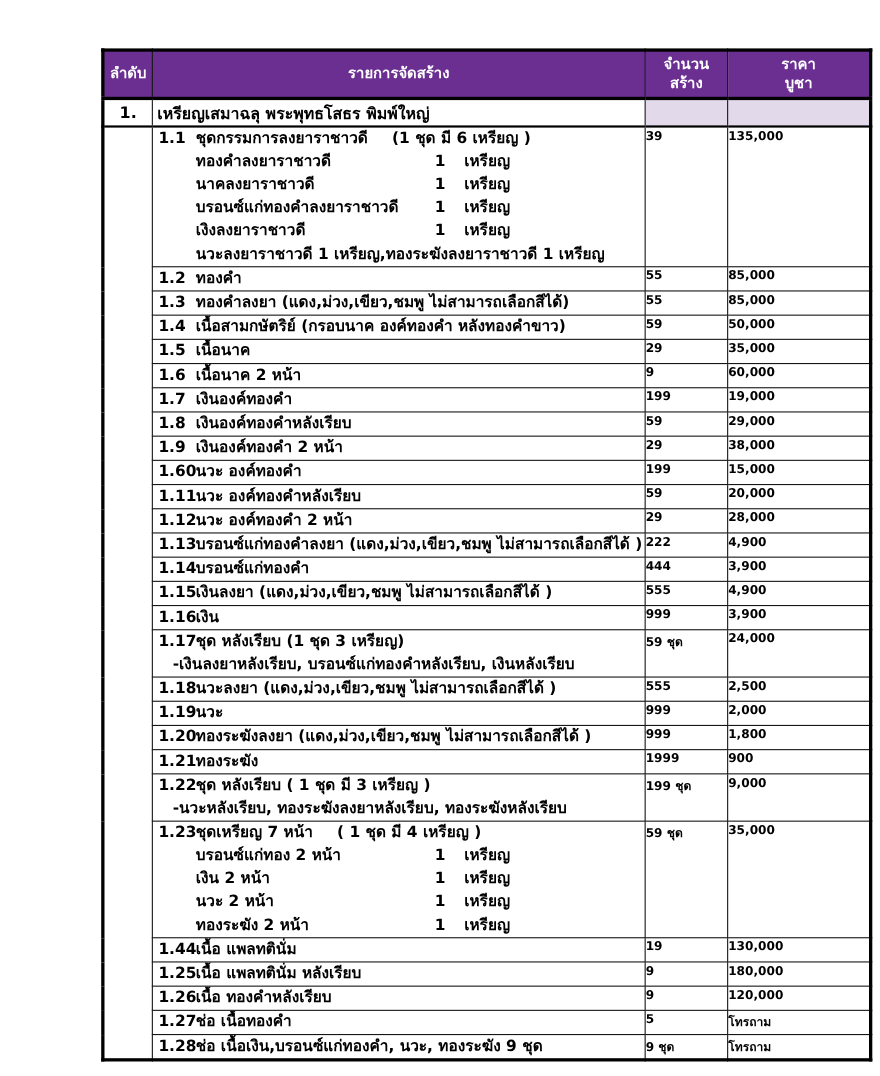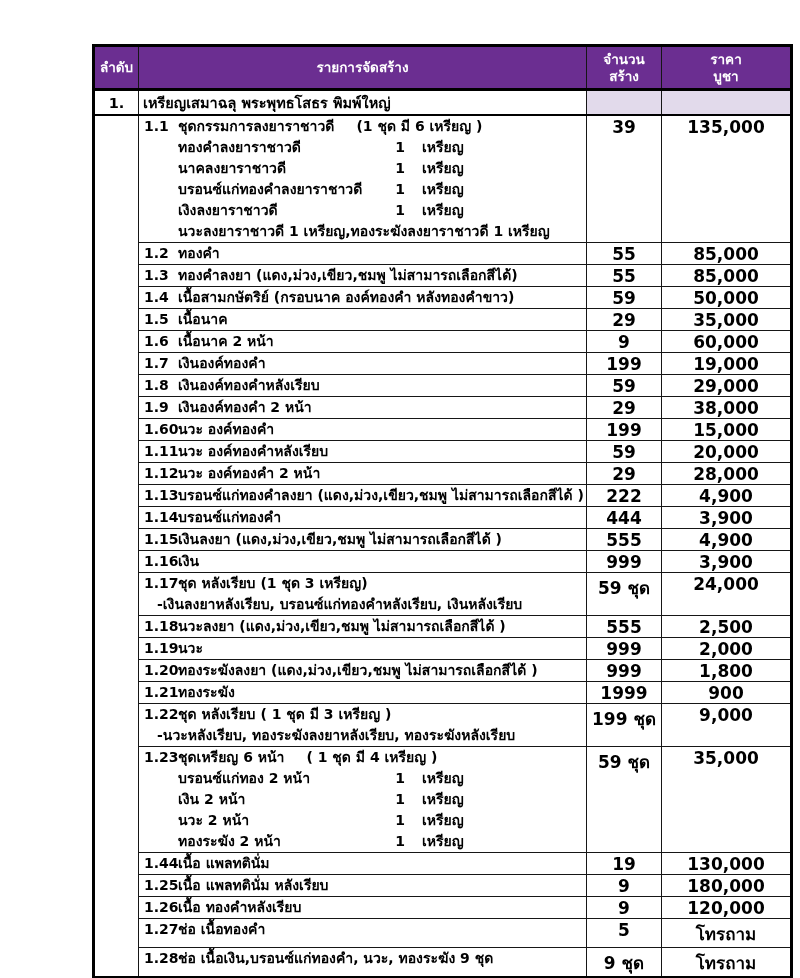--- a/index.html
+++ b/index.html
@@ -24,22 +24,22 @@
   .hline { display:block; }
   tr.section-row td {
     height:23px; font-size:14.5px; font-weight:bold;
     border-bottom:2.5px solid #000; padding:0 4px; vertical-align:middle;
   }
   tr.section-row td.sec-no { text-align:center; padding:0; }
   td.cell-lav { background:#E2DAEB; }
   td.cmerge { background:#ffffff; }
   td.c2 { padding:0 2px 0 5px; vertical-align:top; }
   td.cq, td.cp {
-    text-align:center; vertical-align:top; padding:1px 0 0 0;
-    font-size:17px; font-weight:bold;
+    text-align:left; vertical-align:top; padding:1px 0 0 0;
+    font-size:11px; font-weight:bold;
   }
   .line {
     height:21px; line-height:21px; font-size:14px; font-weight:bold;
     white-space:nowrap; overflow:hidden;
   }
   .rno { display:inline-block; width:34px; }
   .rnote { margin-left:22px; }
   .sub  { padding-left:34px; }
   .dsub { padding-left:13px; }
   .sname { display:inline-block; width:212px; }
@@ -245,21 +245,21 @@
       <td class="c2">
         <div class="line"><span class="rno">1.22</span><span>ชุด หลังเรียบ ( 1 ชุด มี 3 เหรียญ )</span></div>
         <div class="line dsub">-นวะหลังเรียบ, ทองระฆังลงยาหลังเรียบ, ทองระฆังหลังเรียบ</div>
       </td>
       <td class="cq">199 ชุด</td>
       <td class="cp">9,000</td>
     </tr>
 
     <tr>
       <td class="c2">
-        <div class="line"><span class="rno">1.23</span><span>ชุดเหรียญ 6 หน้า</span><span class="rnote">( 1 ชุด  มี 4 เหรียญ )</span></div>
+        <div class="line"><span class="rno">1.23</span><span>ชุดเหรียญ 7 หน้า</span><span class="rnote">( 1 ชุด  มี 4 เหรียญ )</span></div>
         <div class="line sub"><span class="sname">บรอนซ์แก่ทอง 2 หน้า</span><span class="scount">1</span><span class="sunit">เหรียญ</span></div>
         <div class="line sub"><span class="sname">เงิน 2 หน้า</span><span class="scount">1</span><span class="sunit">เหรียญ</span></div>
         <div class="line sub"><span class="sname">นวะ 2 หน้า</span><span class="scount">1</span><span class="sunit">เหรียญ</span></div>
         <div class="line sub"><span class="sname">ทองระฆัง 2 หน้า</span><span class="scount">1</span><span class="sunit">เหรียญ</span></div>
       </td>
       <td class="cq">59 ชุด</td>
       <td class="cp">35,000</td>
     </tr>
 
     <tr>

